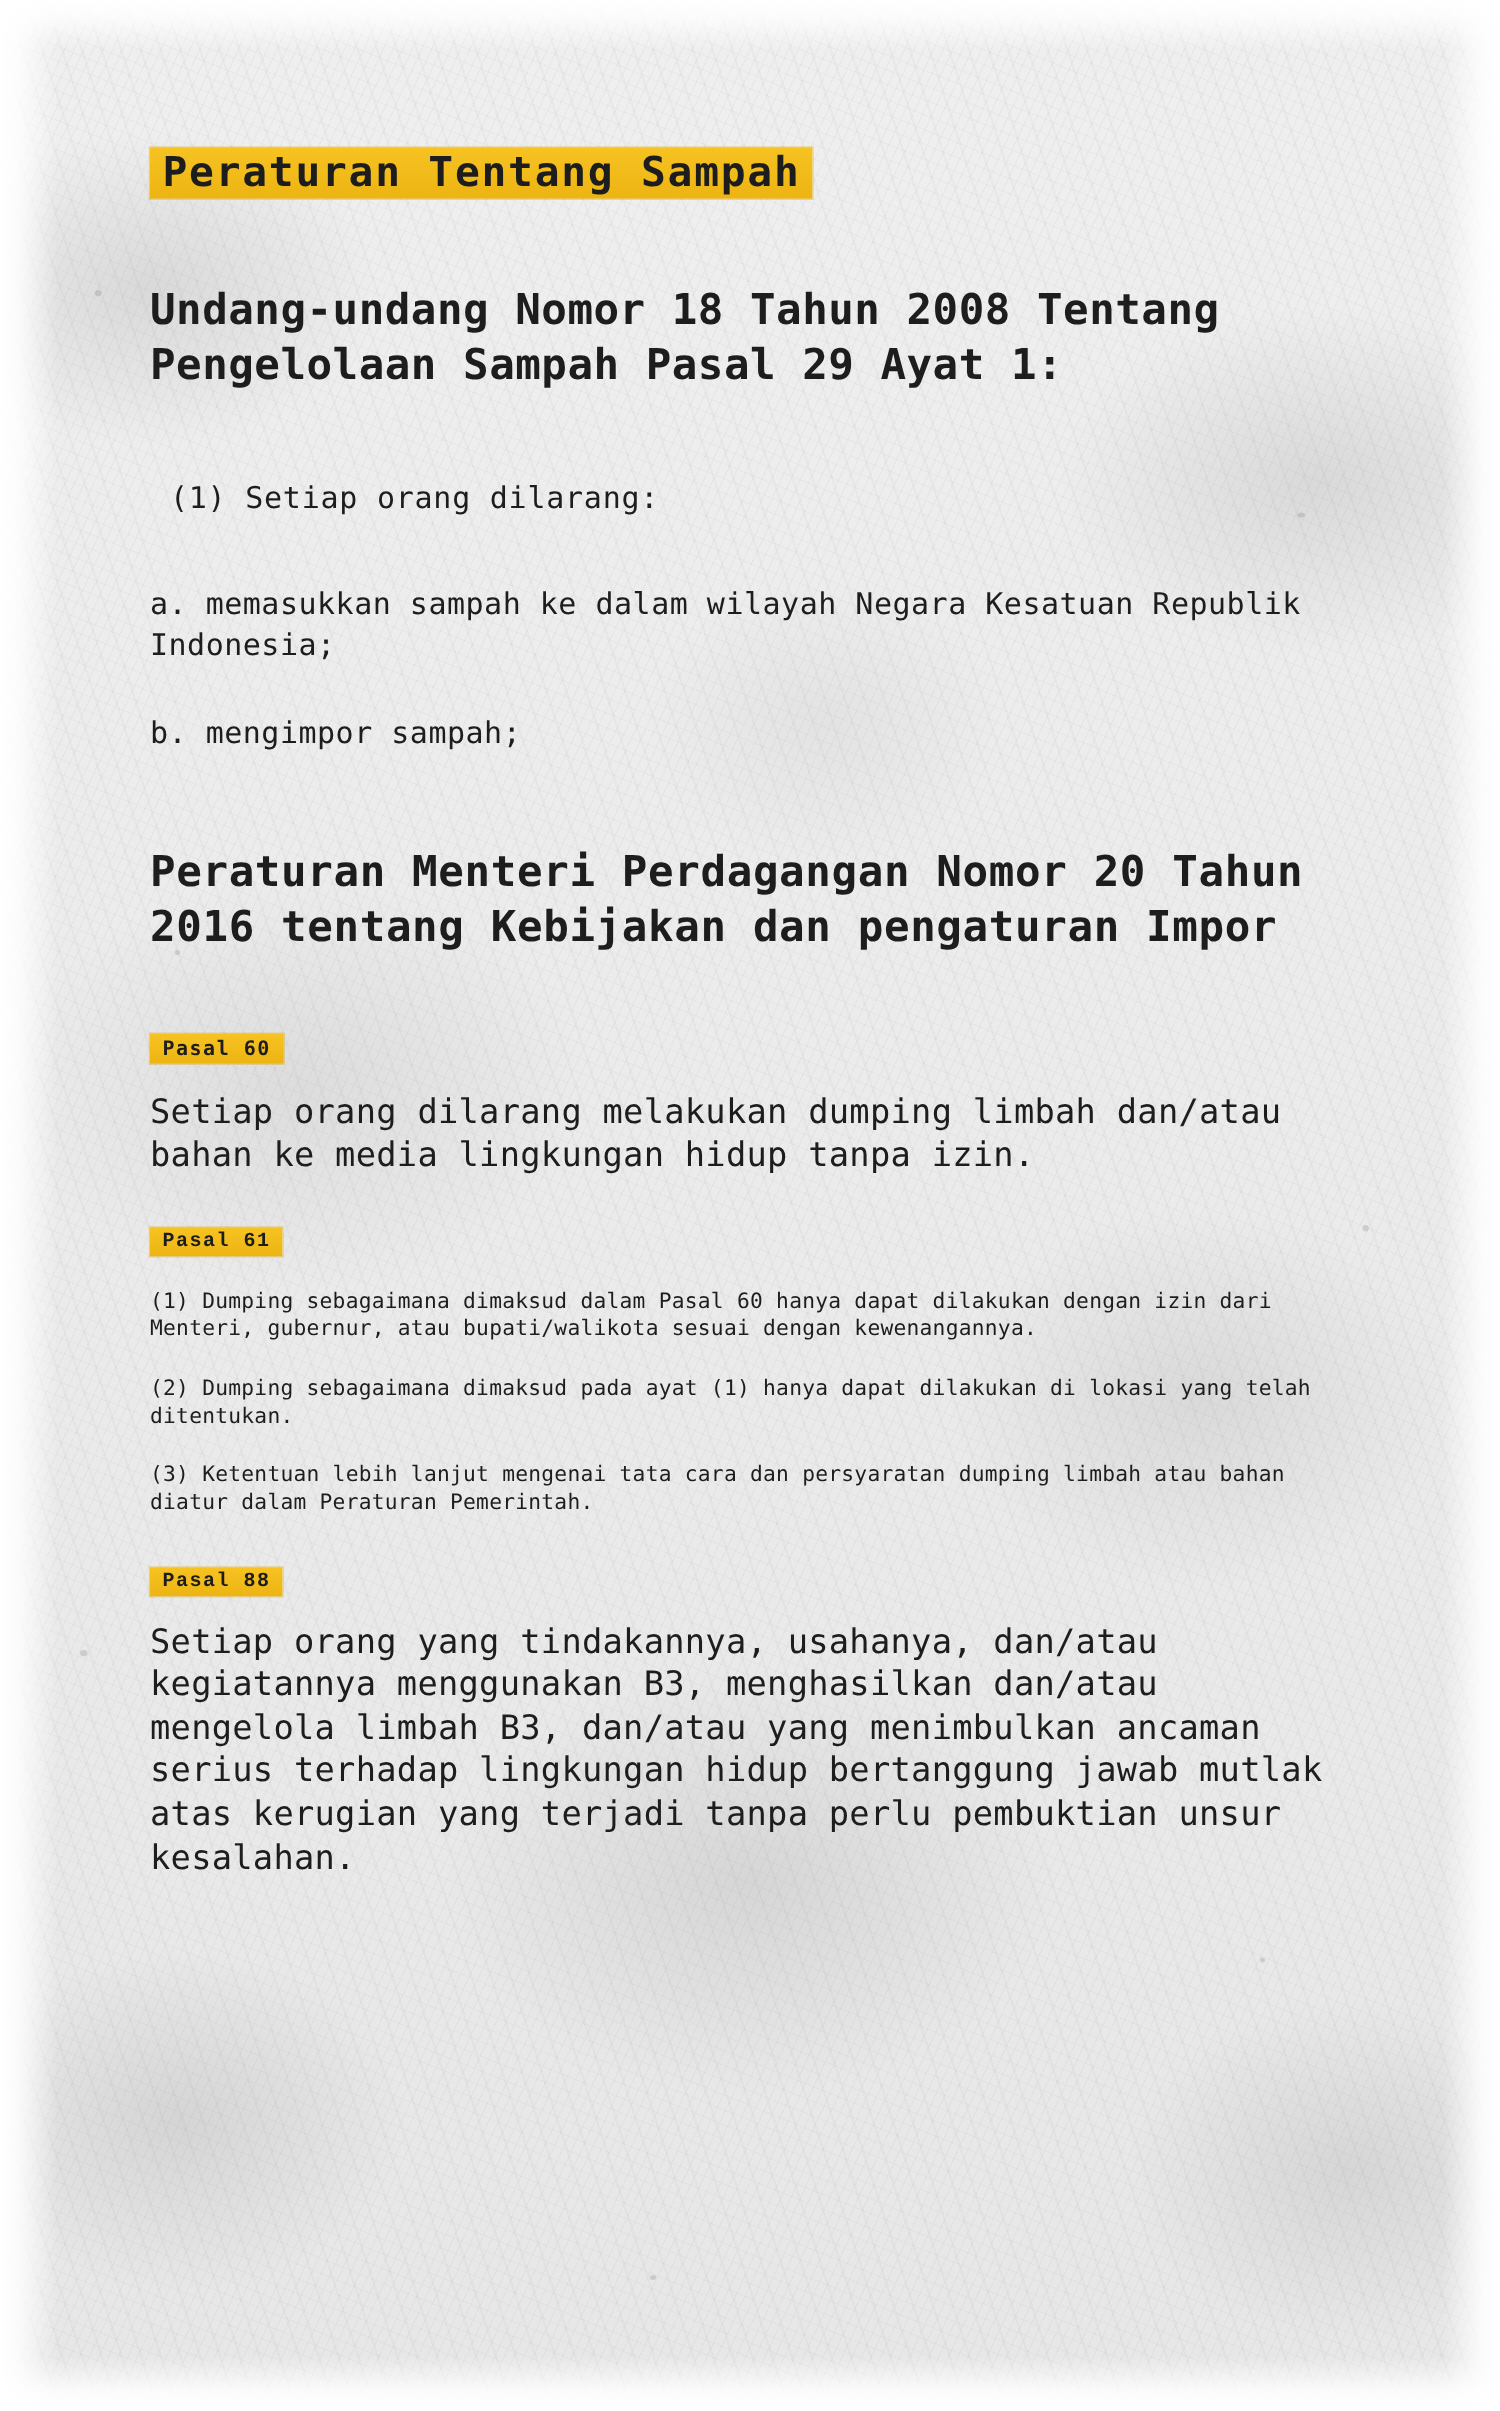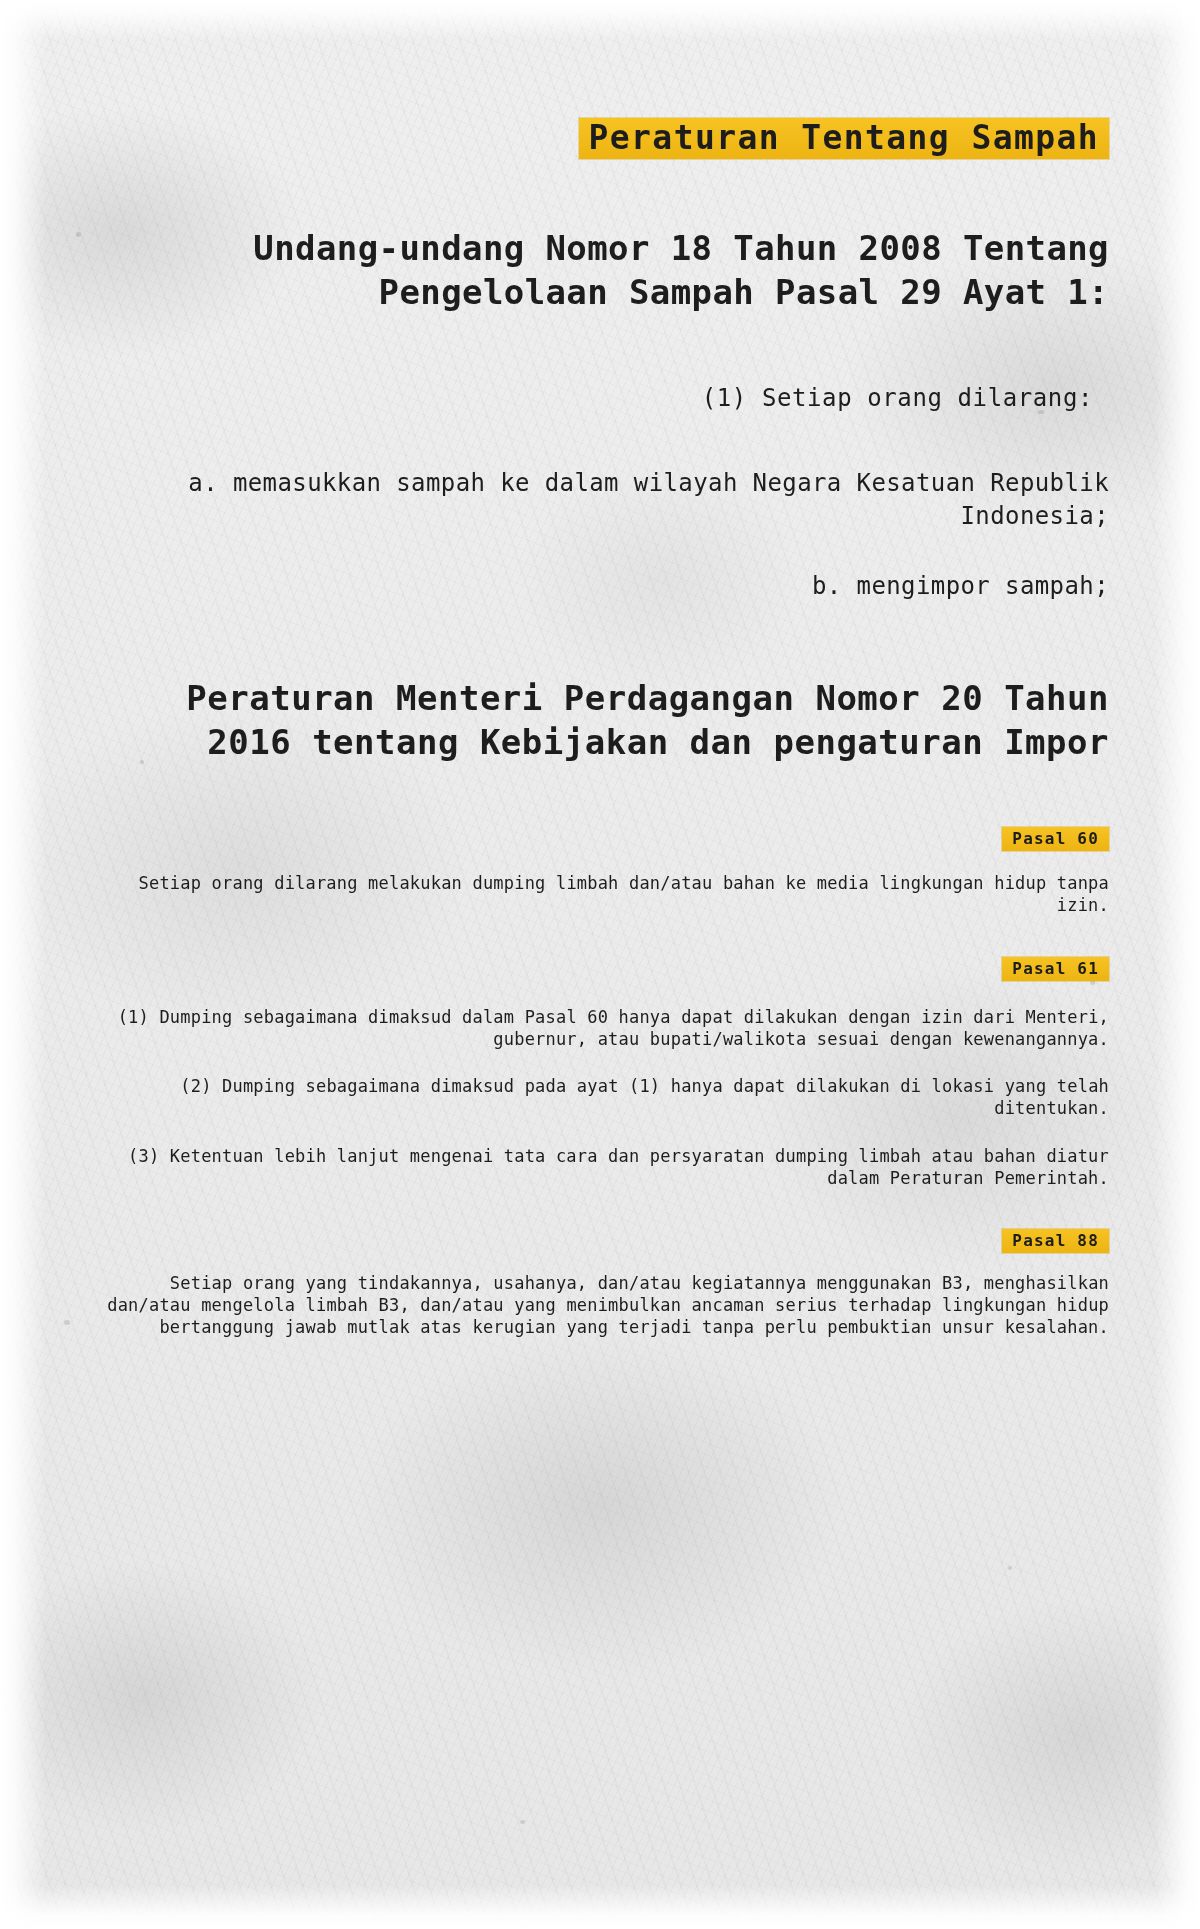--- a/index.html
+++ b/index.html
@@ -51,22 +51,22 @@
   .speck {
     position: absolute;
     background: rgba(90,90,90,0.20);
     border-radius: 50%;
     pointer-events: none;
   }
 
   .content {
     position: relative;
     z-index: 3;
-    padding: 0 91px;
-    text-align: right;
+    padding: 0 120px;
+    text-align: left;
     color: #1d1d1d;
   }
 
   .highlight {
     display: inline-block;
     background: linear-gradient(#f6c323, #edb412);
     padding: 2px 10px 3px 10px;
     box-shadow: 0 0 0 1px rgba(214,166,16,0.35);
   }
 
@@ -118,31 +118,32 @@
     margin: 0;
     padding-top: 62px;
     font-size: 16px;
     font-weight: bold;
     letter-spacing: 1.2px;
   }
 
   .article-body {
     margin: 0;
     padding-top: 22px;
-    font-size: 17px;
+    font-size: 27px;
     line-height: 1.28;
     letter-spacing: 0.2px;
   }
 
   .article-body.tight {
     padding-top: 20px;
   }
 
   .article-label.small-gap {
     padding-top: 40px;
+    font-family: Liberation Mono, monospace;
   }
 
   .para {
     margin: 0;
     padding-top: 26px;
     font-size: 17px;
     line-height: 1.28;
     letter-spacing: 0.2px;
   }
   .para:first-of-type { padding-top: 22px; }

